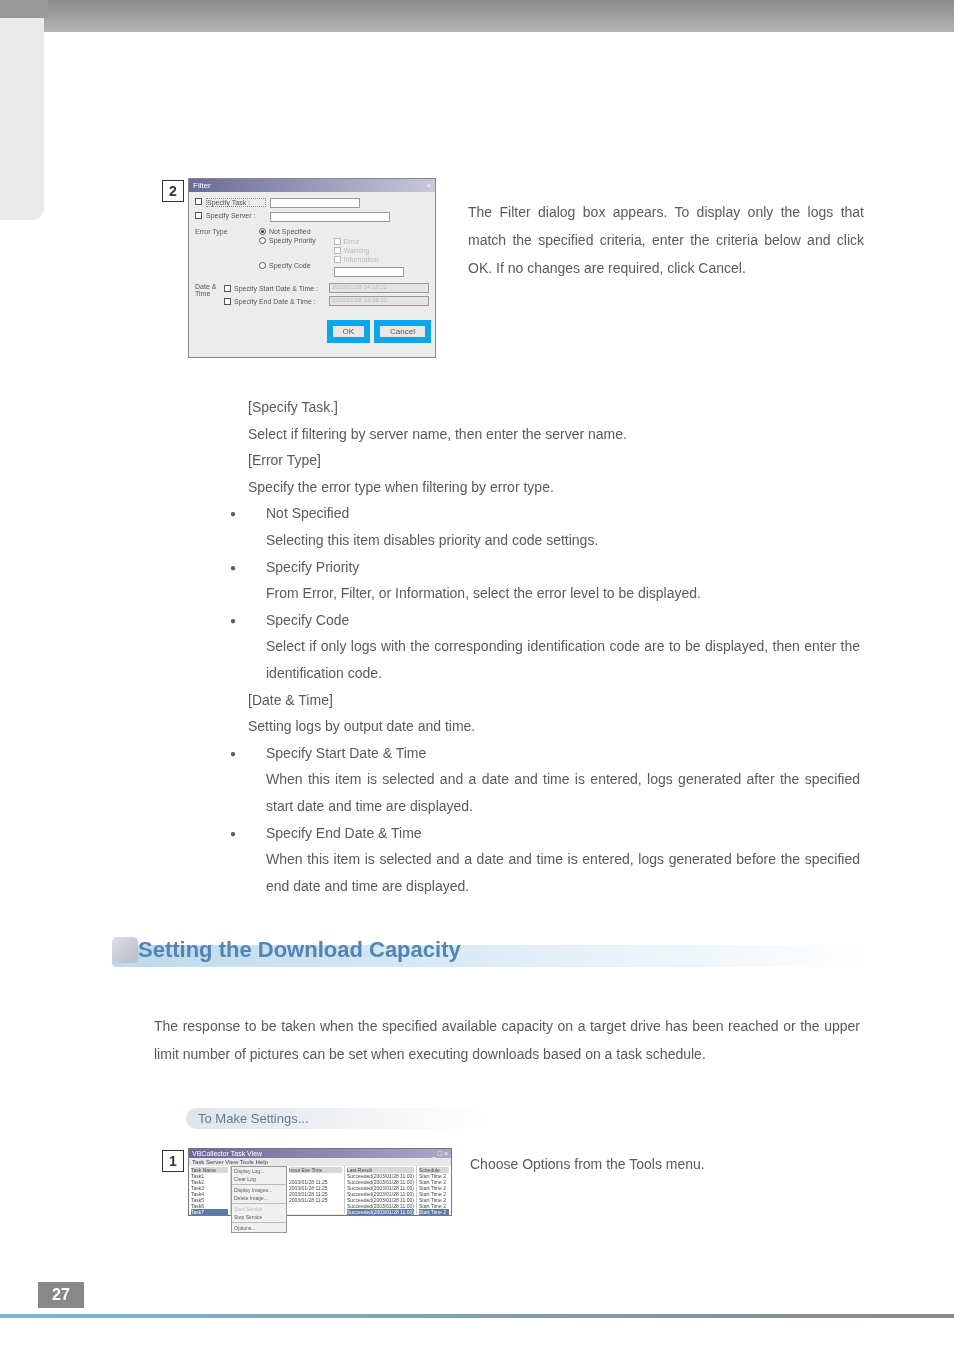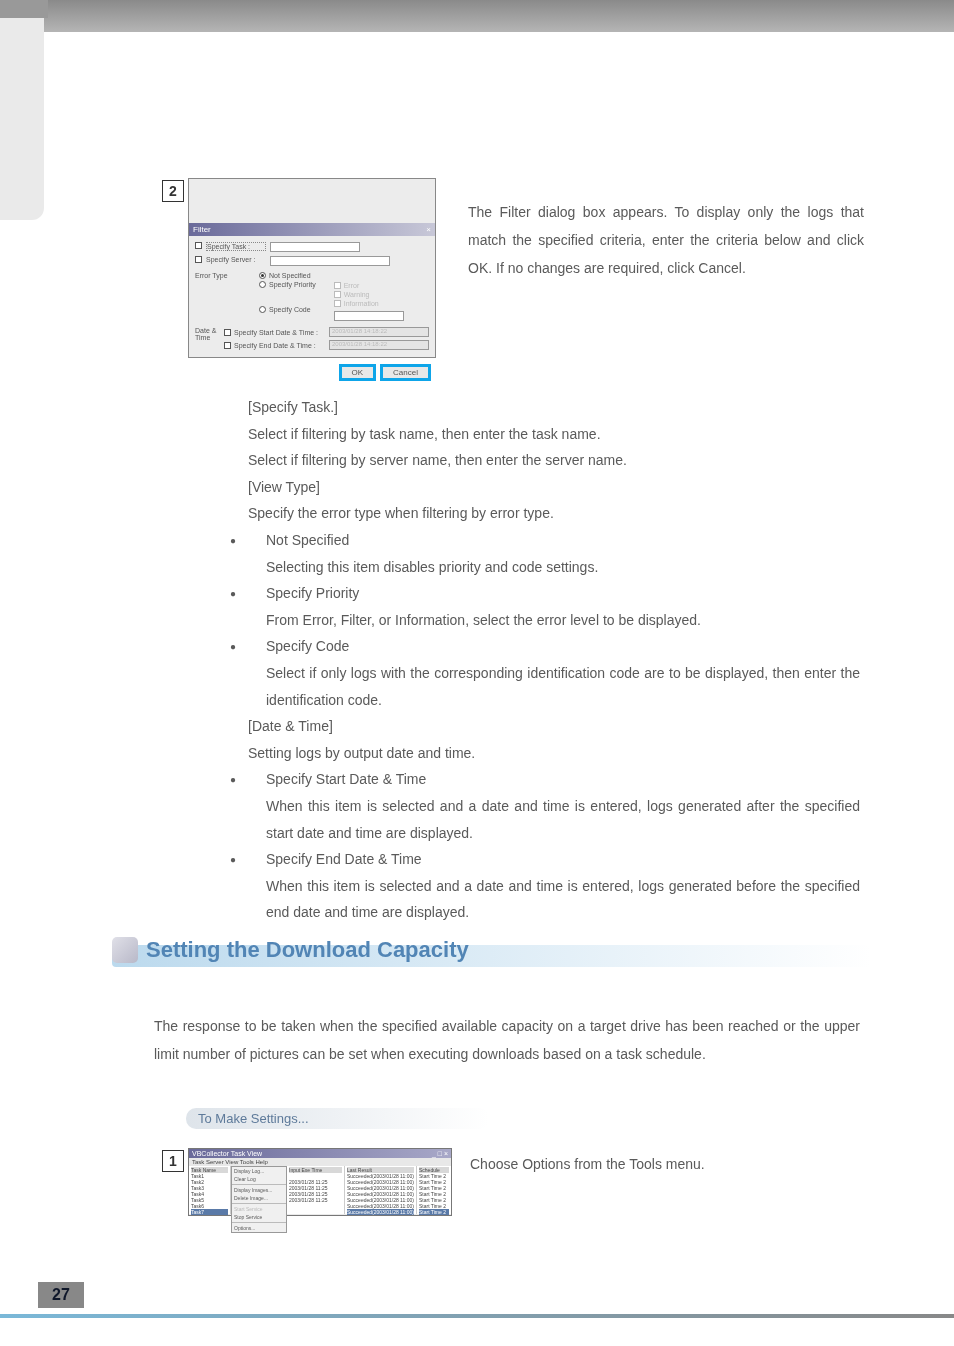--- a/index.html
+++ b/index.html
@@ -2,59 +2,59 @@
 <html><head>
   <meta charset="utf-8">
   <style>
     * { margin: 0; padding: 0; box-sizing: border-box; }
     body { font-family: Arial, sans-serif; width: 954px; height: 1346px; background: #fff; position: relative; color: #5a5a5a; }
     .top-bar { position: absolute; top: 0; left: 0; width: 100%; height: 32px; background: linear-gradient(to bottom, #8a8a8a, #b5b5b5); }
     .chapter-tab { position: absolute; left: 0; top: 0; width: 44px; height: 220px; background: #eaeaea; border-radius: 0 0 12px 0; display: flex; align-items: center; justify-content: center; }
     .chapter-tab::before { content: ""; position: absolute; top: 0; left: 0; width: 110%; height: 18px; background: #999; }
     .step-num { position: absolute; width: 22px; height: 22px; background: #fff; border: 1px solid #333; display: flex; align-items: center; justify-content: center; font-weight: bold; font-size: 14px; color: #333; }
     .dialog-img { position: absolute; left: 188px; top: 178px; width: 248px; height: 180px; border: 1px solid #888; background: #ececec; font-size: 7px; color: #555; }
-    .dialog-title { background: linear-gradient(to right, #6a6a9a, #c8c8d8); color: #fff; padding: 2px 4px; font-size: 8px; display: flex; justify-content: space-between; margin-top: 44px; }
+    .dialog-title { background: linear-gradient(to right, #6a6a9a, #c8c8d8); color: #fff; padding: 2px 4px; font-size: 8px; display: flex; justify-content: space-between; }
     .dialog-body { padding: 6px; }
     .dlg-row { display: flex; align-items: flex-start; margin-bottom: 4px; gap: 4px; }
     .dlg-label { width: 60px; font-size: 7px; }
     .dlg-input { background: #fff; border: 1px solid #999; width: 90px; height: 10px; }
     .dlg-input-long { width: 120px; }
     .dlg-input-dt { width: 100px; background: #e4e4e4; }
     .radio-grp { display: flex; flex-direction: column; gap: 2px; font-size: 7px; }
     .radio-item { display: flex; align-items: center; gap: 3px; }
     .radio { width: 7px; height: 7px; border: 1px solid #555; border-radius: 50%; background: #fff; }
     .radio.sel::after { content: ""; display: block; width: 3px; height: 3px; background: #333; border-radius: 50%; margin: 1px auto; }
     .cb { width: 7px; height: 7px; border: 1px solid #555; background: #fff; }
     .cb.grey { border-color: #bbb; }
     .dlg-buttons { display: flex; justify-content: flex-end; gap: 4px; padding: 4px; }
-    .dlg-btn { border: 3px solid #0ea5e9; background: #e8e8e8; font-size: 8px; padding: 1px 10px; }
+    .dlg-btn { border: 6px solid #0ea5e9; background: #e8e8e8; font-size: 8px; padding: 1px 10px; }
     .body-text { font-size: 14px; line-height: 2.0; color: #5a5a5a; text-align: right; }
     .right-desc { position: absolute; left: 468px; top: 198px; width: 396px; text-align: justify; }
     .spec-list { position: absolute; left: 248px; top: 394px; width: 612px; }
     .spec-list p { font-size: 14px; line-height: 1.9; color: #5a5a5a; }
     .bullet-dot { position: relative; }
     .bullet-dot::before { content: "●"; font-size: 10px; position: absolute; left: -18px; top: 4px; color: #5a5a5a; }
     .indent-sub { padding-left: 18px; text-align: justify; }
     .indent-bullet { padding-left: 18px; }
-    .section-hdr { position: absolute; left: 112px; top: 937px; display: flex; align-items: center; gap: 8px; }
+    .section-hdr { position: absolute; left: 112px; top: 937px; display: flex; align-items: center; }
     .section-gradient { width: 760px; height: 22px; background: linear-gradient(to right, rgba(120,180,220,0.5), rgba(255,255,255,0)); position: absolute; left: 0; top: 8px; border-radius: 4px; }
     .section-icon { width: 26px; height: 26px; background: linear-gradient(135deg, #e0e0e8, #b8b8c8); border-radius: 5px; position: relative; z-index: 2; }
     .section-title { font-size: 22px; font-weight: bold; color: #5285b5; position: relative; z-index: 2; }
     .section-desc { position: absolute; left: 154px; top: 1012px; width: 706px; text-align: justify; }
     .sub-hdr { position: absolute; left: 186px; top: 1108px; font-size: 13px; font-weight: normal; color: #5e7a9a; background: linear-gradient(to right, rgba(200,210,220,0.6), rgba(255,255,255,0)); padding: 3px 180px 3px 12px; border-radius: 10px; }
     .task-view { position: absolute; left: 188px; top: 1148px; width: 264px; height: 68px; border: 1px solid #777; background: #eaeaea; font-size: 6px; }
     .tv-title { background: linear-gradient(to right, #6a6a9a, #a8a8c8); color: #fff; padding: 1px 3px; font-size: 7px; display: flex; justify-content: space-between; }
     .tv-menu { background: #e8e8e8; padding: 1px 3px; font-size: 6px; color: #444; }
     .tv-body { display: flex; height: 48px; background: #fff; position: relative; }
     .tv-col { border-right: 1px solid #ccc; padding: 1px 2px; font-size: 5px; color: #444; }
     .tv-dropdown { position: absolute; left: 42px; top: 0; background: #f0f0f0; border: 1px solid #999; width: 56px; font-size: 5px; z-index: 3; }
     .tv-dropdown div { padding: 1px 2px; }
     .tv-dropdown .sep { border-top: 1px solid #bbb; margin: 1px 0; height: 0; padding: 0; }
     .step1-desc { position: absolute; left: 470px; top: 1150px; }
-    .page-num { position: absolute; left: 38px; bottom: 38px; background: #888; color: #0f172a; font-size: 16px; font-weight: bold; padding: 4px 14px; }
+    .page-num { position: absolute; left: 38px; bottom: 38px; background: #888; color: #ffffff; font-size: 16px; font-weight: bold; padding: 4px 14px; }
     .bottombar { position: absolute; bottom: 28px; left: 0; width: 100%; height: 4px; background: linear-gradient(to right, #7ab8d8, #888); }
     .grey-txt { color: #bbb; }
   </style>
 </head>
 <body>
 
 <div class="top-bar"></div>
 <div class="chapter-tab"></div>
 
 <div class="step-num" style="left:162px; top:180px;">2</div>
@@ -126,23 +126,22 @@
   <div class="dlg-buttons">
     <span class="dlg-btn">OK</span>
     <span class="dlg-btn">Cancel</span>
   </div>
 </div>
 
 <div class="body-text right-desc">The Filter dialog box appears. To display only the logs that match the specified criteria, enter the criteria below and click OK. If no changes are required, click Cancel.</div>
 
 <div class="spec-list">
   <p>[Specify Task.]</p>
-  <p>Select if filtering by task name, then enter the task name.</p>
   <p>Select if filtering by server name, then enter the server name.</p>
-  <p>[View Type]</p>
+  <p>[Error Type]</p>
   <p>Specify the error type when filtering by error type.</p>
   <p class="indent-bullet bullet-dot">Not Specified</p>
   <p class="indent-sub">Selecting this item disables priority and code settings.</p>
   <p class="indent-bullet bullet-dot">Specify Priority</p>
   <p class="indent-sub">From Error, Filter, or Information, select the error level to be displayed.</p>
   <p class="indent-bullet bullet-dot">Specify Code</p>
   <p class="indent-sub">Select if only logs with the corresponding identification code are to be displayed, then enter the identification code.</p>
   <p>[Date &amp; Time]</p>
   <p>Setting logs by output date and time.</p>
   <p class="indent-bullet bullet-dot">Specify Start Date &amp; Time</p>

